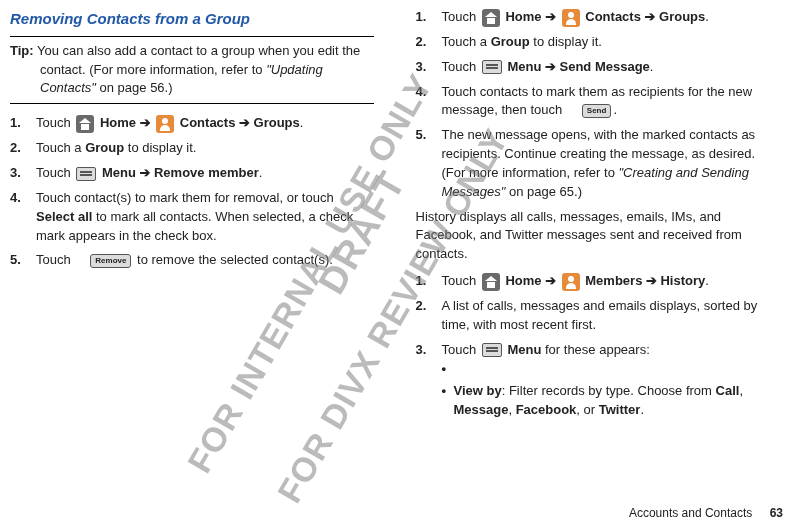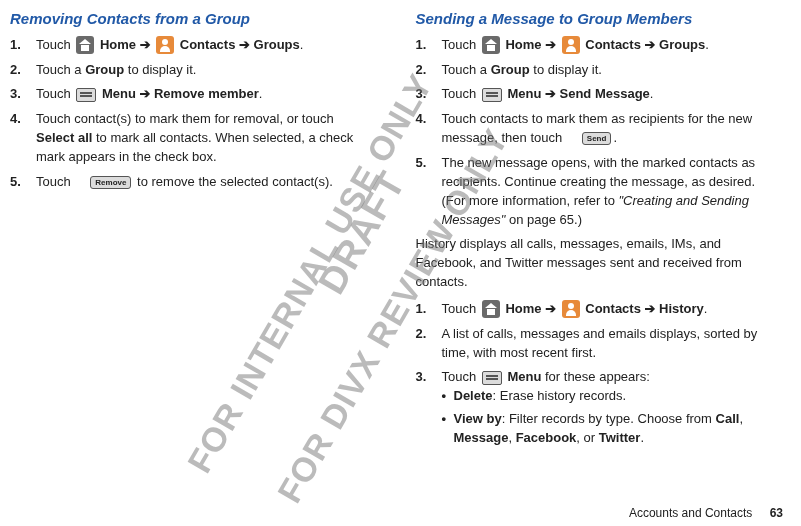--- a/index.html
+++ b/index.html
@@ -166,20 +166,27 @@
   .wm-divx { top: 490px; left: 270px; transform: rotate(-60deg); transform-origin: left top; font-size: 34px; }
 </style>
 </head>
 <body>
 
 <div class="page">
 
   <div class="col">
     <div class="section-title">Removing Contacts from a Group</div>
 
+    <div class="tip-block">
+      <span class="tip-label">Tip:</span>
+      <span class="tip-body">You can also add a contact to a group when you edit the</span>
+      <span class="tip-indent">
+        <span>contact. (For more information, refer to </span><span class="tip-ref">"Updating Contacts"</span><span> on page 56.)</span>
+      </span>
+    </div>
 
     <ol class="steps">
       <li>
         <span class="num">1.</span>
         <span class="step-body">
           <span>Touch </span><span class="icon-home"></span><span class="bold"> Home ➔ </span><span class="icon-contacts"></span><span class="bold"> Contacts ➔ Groups</span><span>.</span>
         </span>
       </li>
       <li>
         <span class="num">2.</span>
@@ -202,21 +209,20 @@
       <li>
         <span class="num">5.</span>
         <span class="step-body">
           <span>Touch </span><span class="icon-btn">Remove</span><span> to remove the selected contact(s).</span>
         </span>
       </li>
     </ol>
   </div>
 
   <div class="col">
-    <div class="section-title">Sending a Message to Group Members</div>
 
     <ol class="steps">
       <li>
         <span class="num">1.</span>
         <span class="step-body">
           <span>Touch </span><span class="icon-home"></span><span class="bold"> Home ➔ </span><span class="icon-contacts"></span><span class="bold"> Contacts ➔ Groups</span><span>.</span>
         </span>
       </li>
       <li>
         <span class="num">2.</span>
@@ -243,35 +249,34 @@
         </span>
       </li>
     </ol>
 
     <div class="para">History displays all calls, messages, emails, IMs, and Facebook, and Twitter messages sent and received from contacts.</div>
 
     <ol class="steps">
       <li>
         <span class="num">1.</span>
         <span class="step-body">
-          <span>Touch </span><span class="icon-home"></span><span class="bold"> Home ➔ </span><span class="icon-contacts"></span><span class="bold"> Contacts ➔ History</span><span>.</span>
+          <span>Touch </span><span class="icon-home"></span><span class="bold"> Home ➔ </span><span class="icon-contacts"></span><span class="bold"> Members ➔ History</span><span>.</span>
         </span>
       </li>
       <li>
         <span class="num">2.</span>
         <span class="step-body">A list of calls, messages and emails displays, sorted by time, with most recent first.</span>
       </li>
       <li>
         <span class="num">3.</span>
         <span class="step-body">
           <span>Touch </span><span class="icon-menu"></span><span class="bold"> Menu</span><span> for these appears:</span>
           <ul class="sub-bullets">
             <li>
               <span class="bullet-dot">•</span>
-              <span><span class="bold">Delete</span><span>: Erase history records.</span></span>
             </li>
             <li>
               <span class="bullet-dot">•</span>
               <span><span class="bold">View by</span><span>: Filter records by type. Choose from </span><span class="bold">Call</span><span>, </span><span class="bold">Message</span><span>, </span><span class="bold">Facebook</span><span>, or </span><span class="bold">Twitter</span><span>.</span></span>
             </li>
           </ul>
         </span>
       </li>
     </ol>
   </div>

